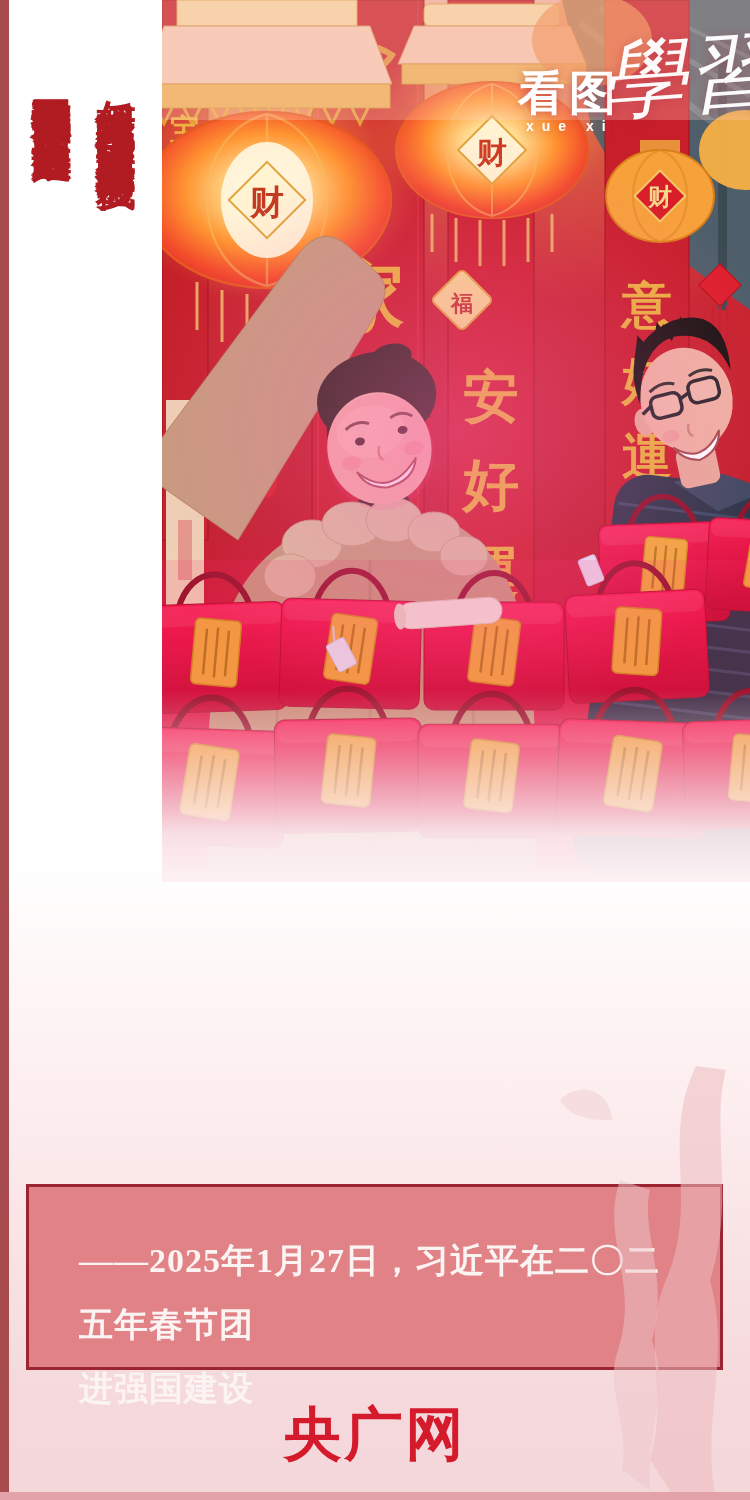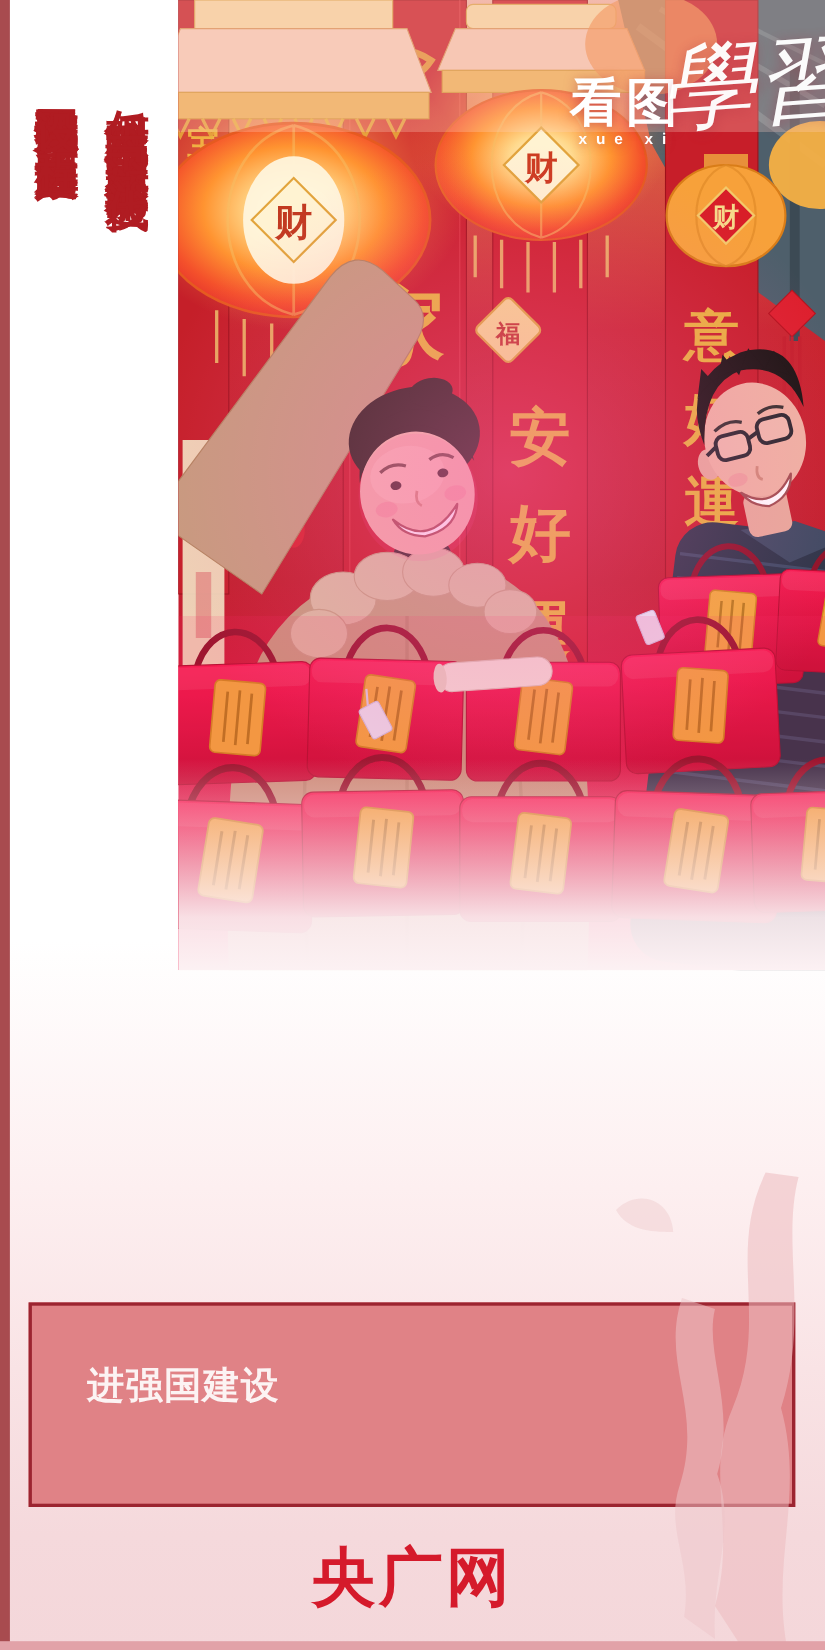--- a/index.html
+++ b/index.html
@@ -288,20 +288,21 @@
     <div class="brand">
       <div class="brand-cn">看图</div>
       <div class="brand-py">xue xi</div>
       <div class="brand-script">學習</div>
     </div>
   </div>
 
 
   <div class="attr-box">
     <div class="attr-text">
+      <div>——2025年1月27日，习近平在二〇二五年春节团</div>
       <div>进强国建设</div>
     </div>
   </div>
 
   <svg class="watermark" width="250" height="440" viewBox="0 0 250 440">
     <path d="M196 6 C160 80 200 140 166 220 C140 280 170 330 150 400 L176 440 L216 440 C200 360 232 300 210 220 C236 140 210 70 226 10 Z" fill="#ecbcc0" opacity=".55"></path>
     <path d="M120 120 C100 180 140 220 118 290 C104 330 130 360 122 410 L150 430 C146 370 170 330 152 280 C170 220 140 170 150 130 Z" fill="#eec6c9" opacity=".5"></path>
     <path d="M60 40 C80 20 110 30 112 60 C90 60 70 58 60 40 Z" fill="#f0cdd0" opacity=".5"></path>
   </svg>
 

